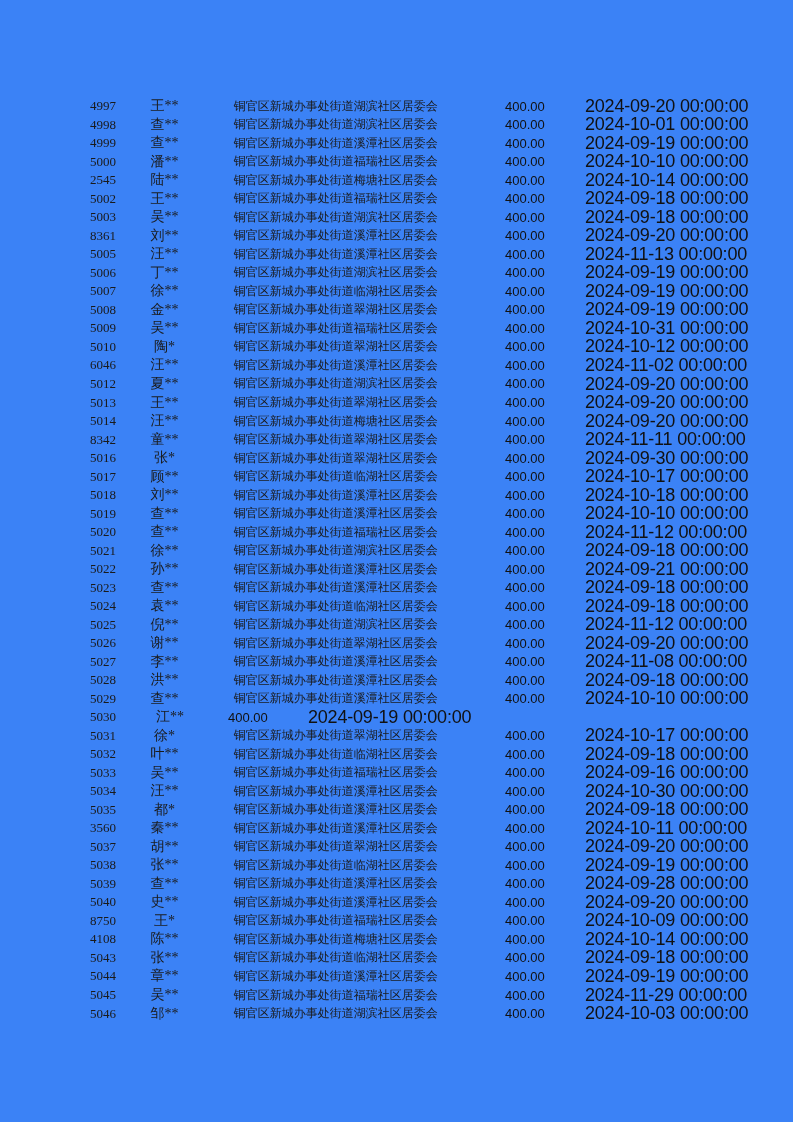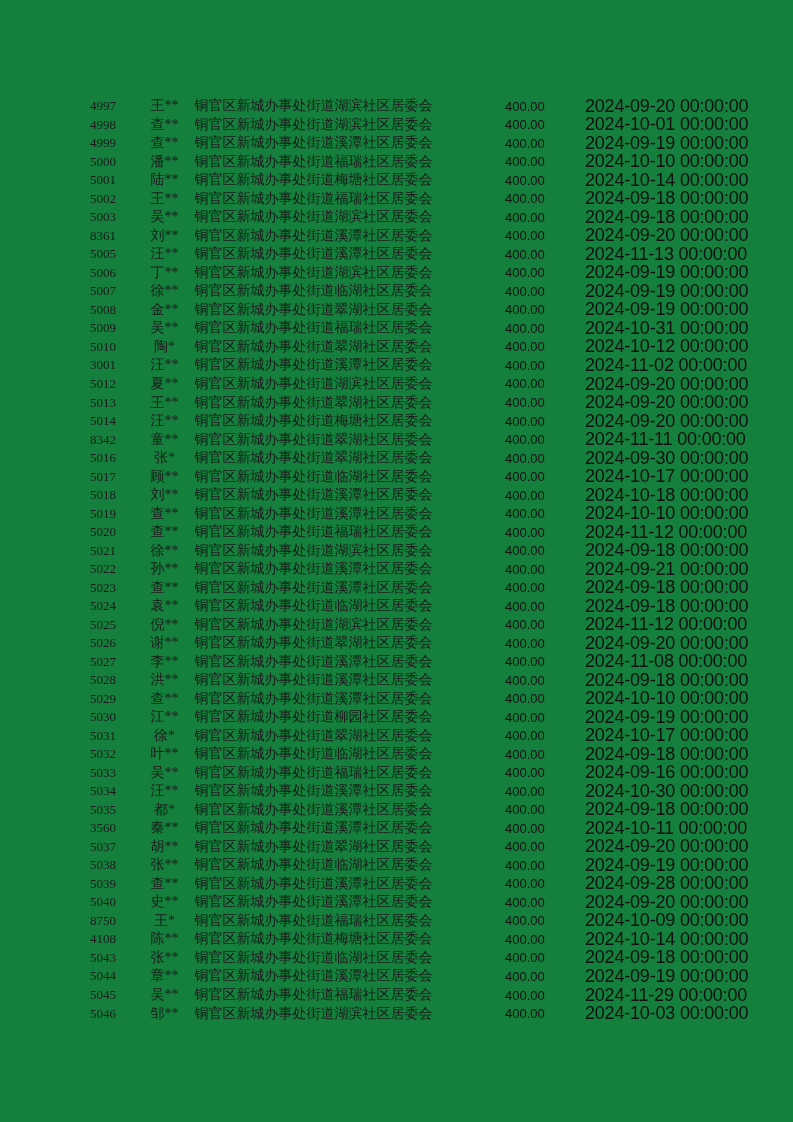--- a/index.html
+++ b/index.html
@@ -7,21 +7,21 @@
     width: 793px;
     height: 1122px;
     background: #ffffff;
     font-family: "Liberation Serif", serif;
     overflow: hidden;
   }
   .page {
     position: relative;
     width: 793px;
     height: 1122px;
-    background: #15803d;
+    background: #3b82f6;
   }
   .table {
     position: absolute;
     left: 90px;
     top: 97px;
     width: 620px;
   }
   .row {
     display: flex;
     align-items: center;
@@ -38,23 +38,23 @@
   .c-name {
     width: 60px;
     text-align: center;
     font-family: "Liberation Serif", serif;
     font-size: 14px;
     color: #1a1a1a;
   }
   .c-org {
     width: 305px;
     padding-left: 2px;
-    text-align: left;
+    text-align: center;
     font-family: "Liberation Serif", serif;
-    font-size: 14px;
+    font-size: 12px;
     color: #1a1a1a;
     overflow: hidden;
   }
   .c-amount {
     width: 37px;
     text-align: right;
     font-family: "Liberation Sans", sans-serif;
     font-size: 13px;
     color: #111111;
     margin-left: 28px;
@@ -101,21 +101,21 @@
 
   <div class="row">
     <span class="c-id">5000</span>
     <span class="c-name">潘**</span>
     <span class="c-org">铜官区新城办事处街道福瑞社区居委会</span>
     <span class="c-amount">400.00</span>
     <span class="c-date">2024-10-10 00:00:00</span>
   </div>
 
   <div class="row">
-    <span class="c-id">5001</span>
+    <span class="c-id">2545</span>
     <span class="c-name">陆**</span>
     <span class="c-org">铜官区新城办事处街道梅塘社区居委会</span>
     <span class="c-amount">400.00</span>
     <span class="c-date">2024-10-14 00:00:00</span>
   </div>
 
   <div class="row">
     <span class="c-id">5002</span>
     <span class="c-name">王**</span>
     <span class="c-org">铜官区新城办事处街道福瑞社区居委会</span>
@@ -181,21 +181,21 @@
 
   <div class="row">
     <span class="c-id">5010</span>
     <span class="c-name">陶*</span>
     <span class="c-org">铜官区新城办事处街道翠湖社区居委会</span>
     <span class="c-amount">400.00</span>
     <span class="c-date">2024-10-12 00:00:00</span>
   </div>
 
   <div class="row">
-    <span class="c-id">3001</span>
+    <span class="c-id">6046</span>
     <span class="c-name">汪**</span>
     <span class="c-org">铜官区新城办事处街道溪潭社区居委会</span>
     <span class="c-amount">400.00</span>
     <span class="c-date">2024-11-02 00:00:00</span>
   </div>
 
   <div class="row">
     <span class="c-id">5012</span>
     <span class="c-name">夏**</span>
     <span class="c-org">铜官区新城办事处街道湖滨社区居委会</span>
@@ -335,21 +335,20 @@
     <span class="c-id">5029</span>
     <span class="c-name">查**</span>
     <span class="c-org">铜官区新城办事处街道溪潭社区居委会</span>
     <span class="c-amount">400.00</span>
     <span class="c-date">2024-10-10 00:00:00</span>
   </div>
 
   <div class="row">
     <span class="c-id">5030</span>
     <span class="c-name">江**</span>
-    <span class="c-org">铜官区新城办事处街道柳园社区居委会</span>
     <span class="c-amount">400.00</span>
     <span class="c-date">2024-09-19 00:00:00</span>
   </div>
 
   <div class="row">
     <span class="c-id">5031</span>
     <span class="c-name">徐*</span>
     <span class="c-org">铜官区新城办事处街道翠湖社区居委会</span>
     <span class="c-amount">400.00</span>
     <span class="c-date">2024-10-17 00:00:00</span>

